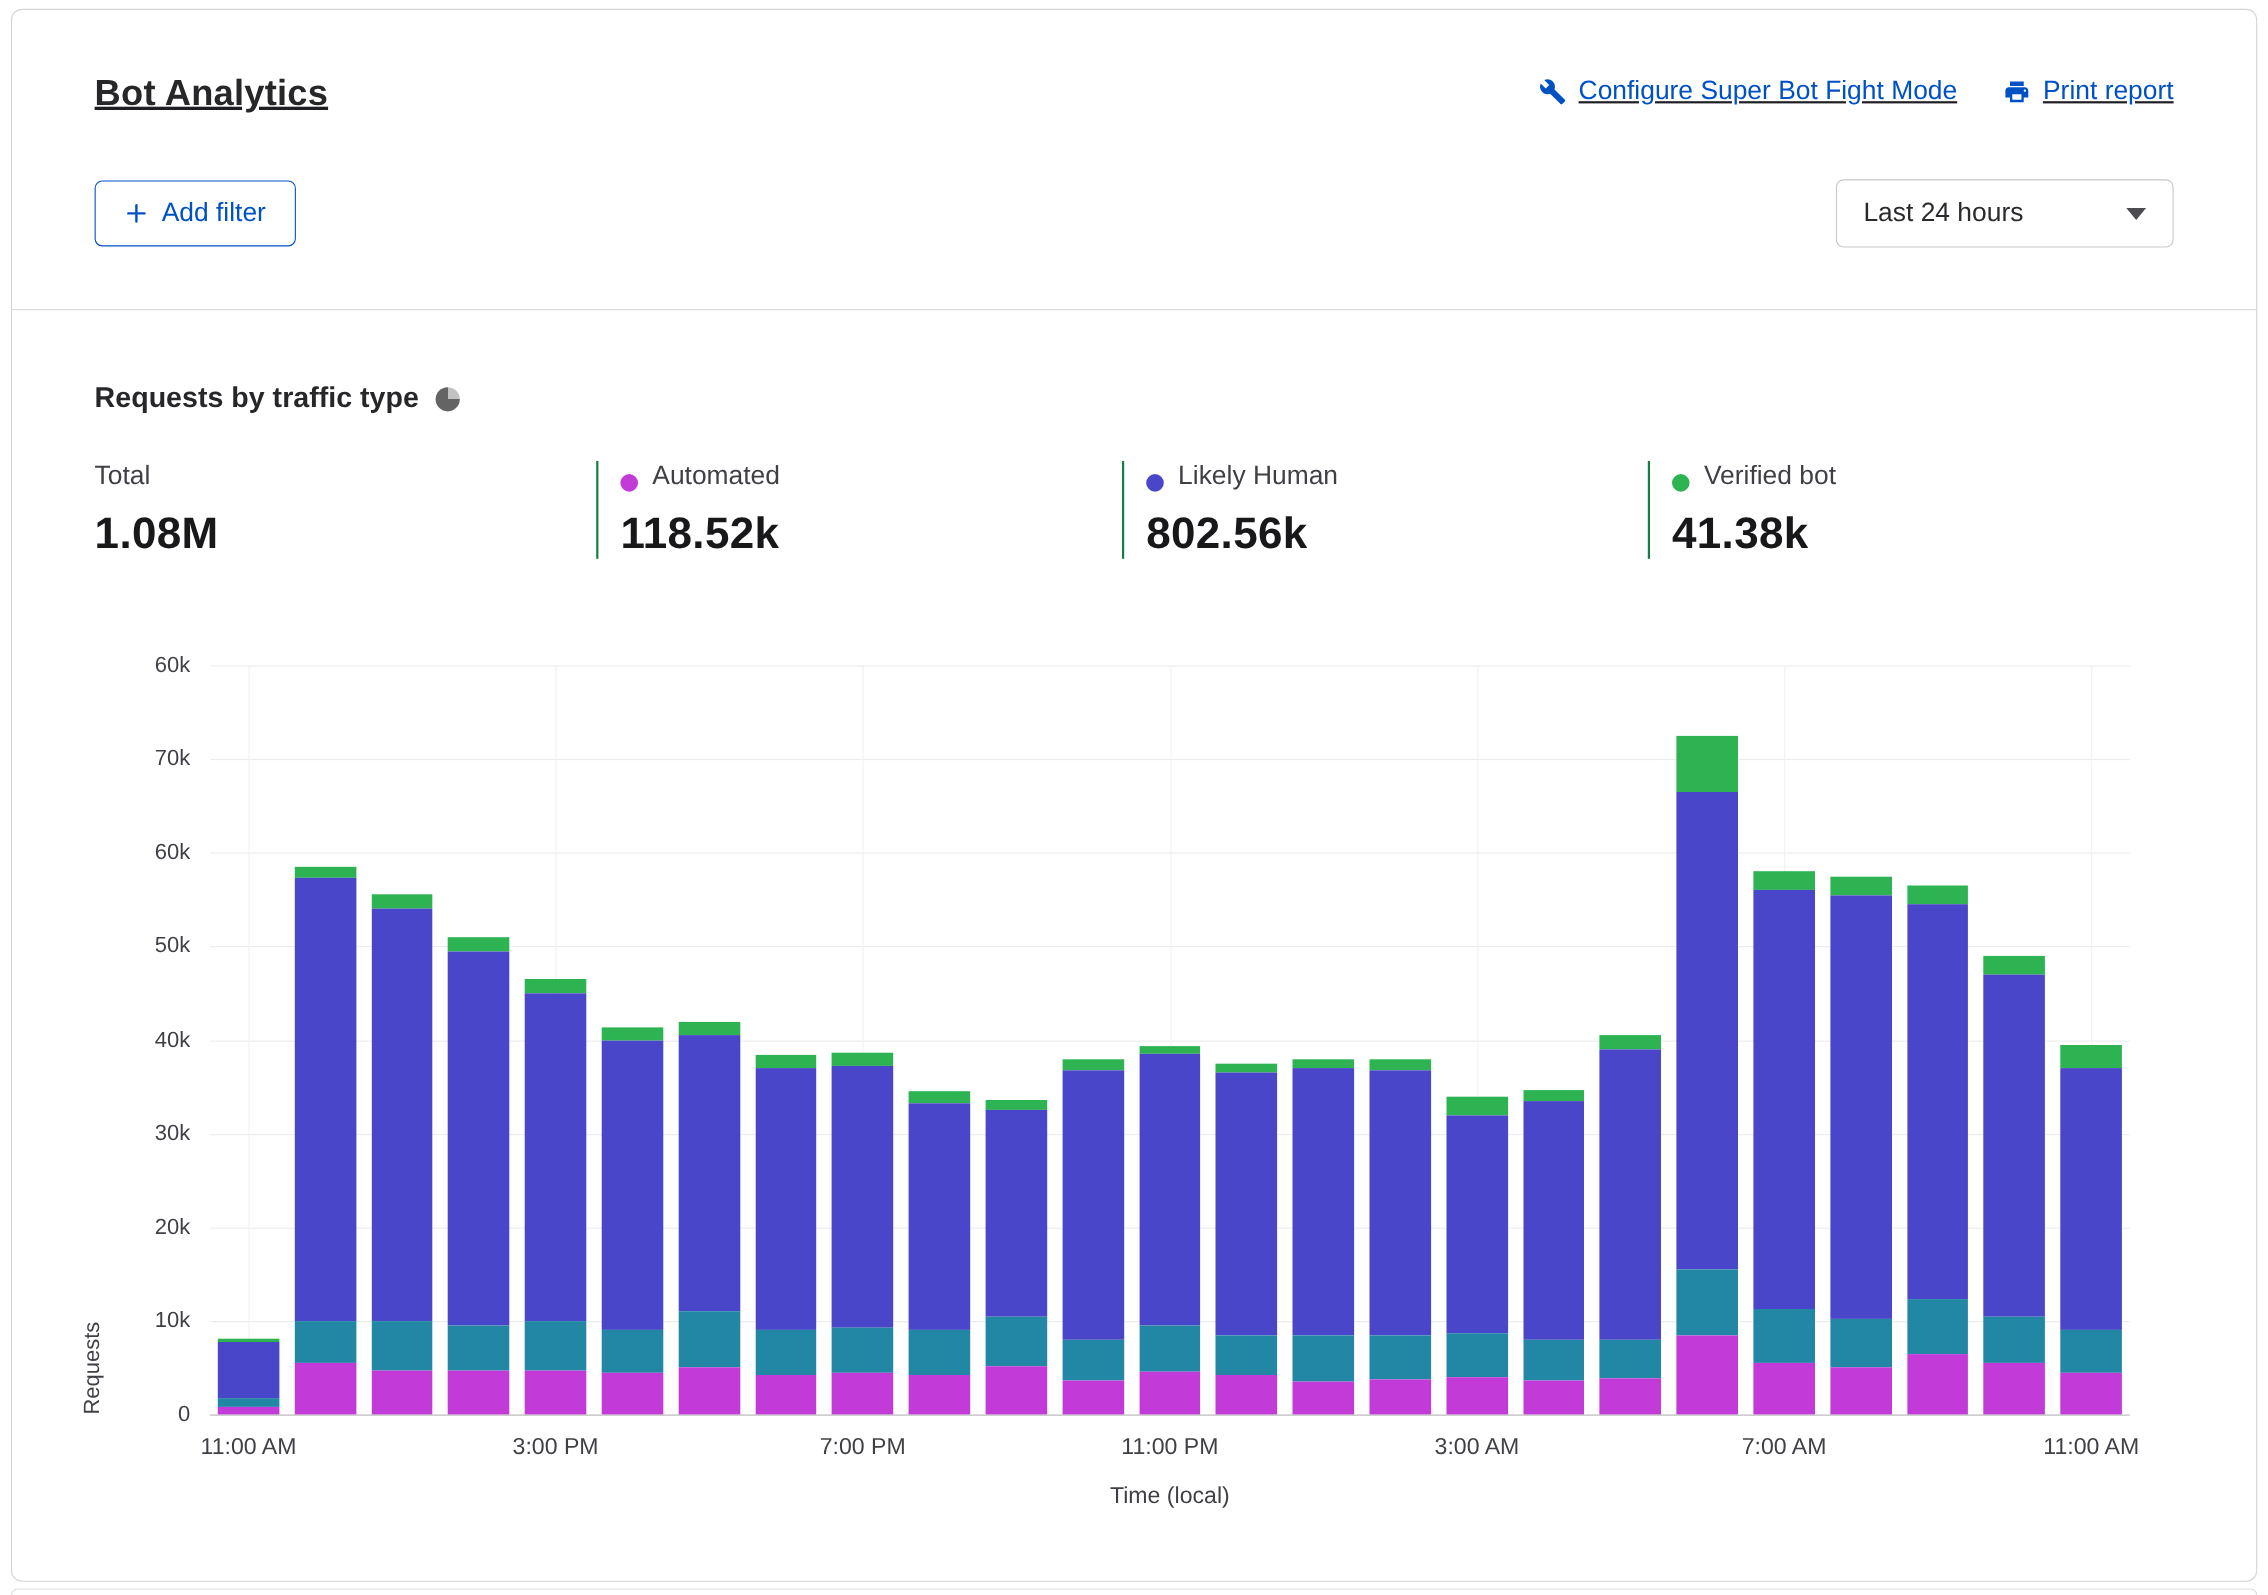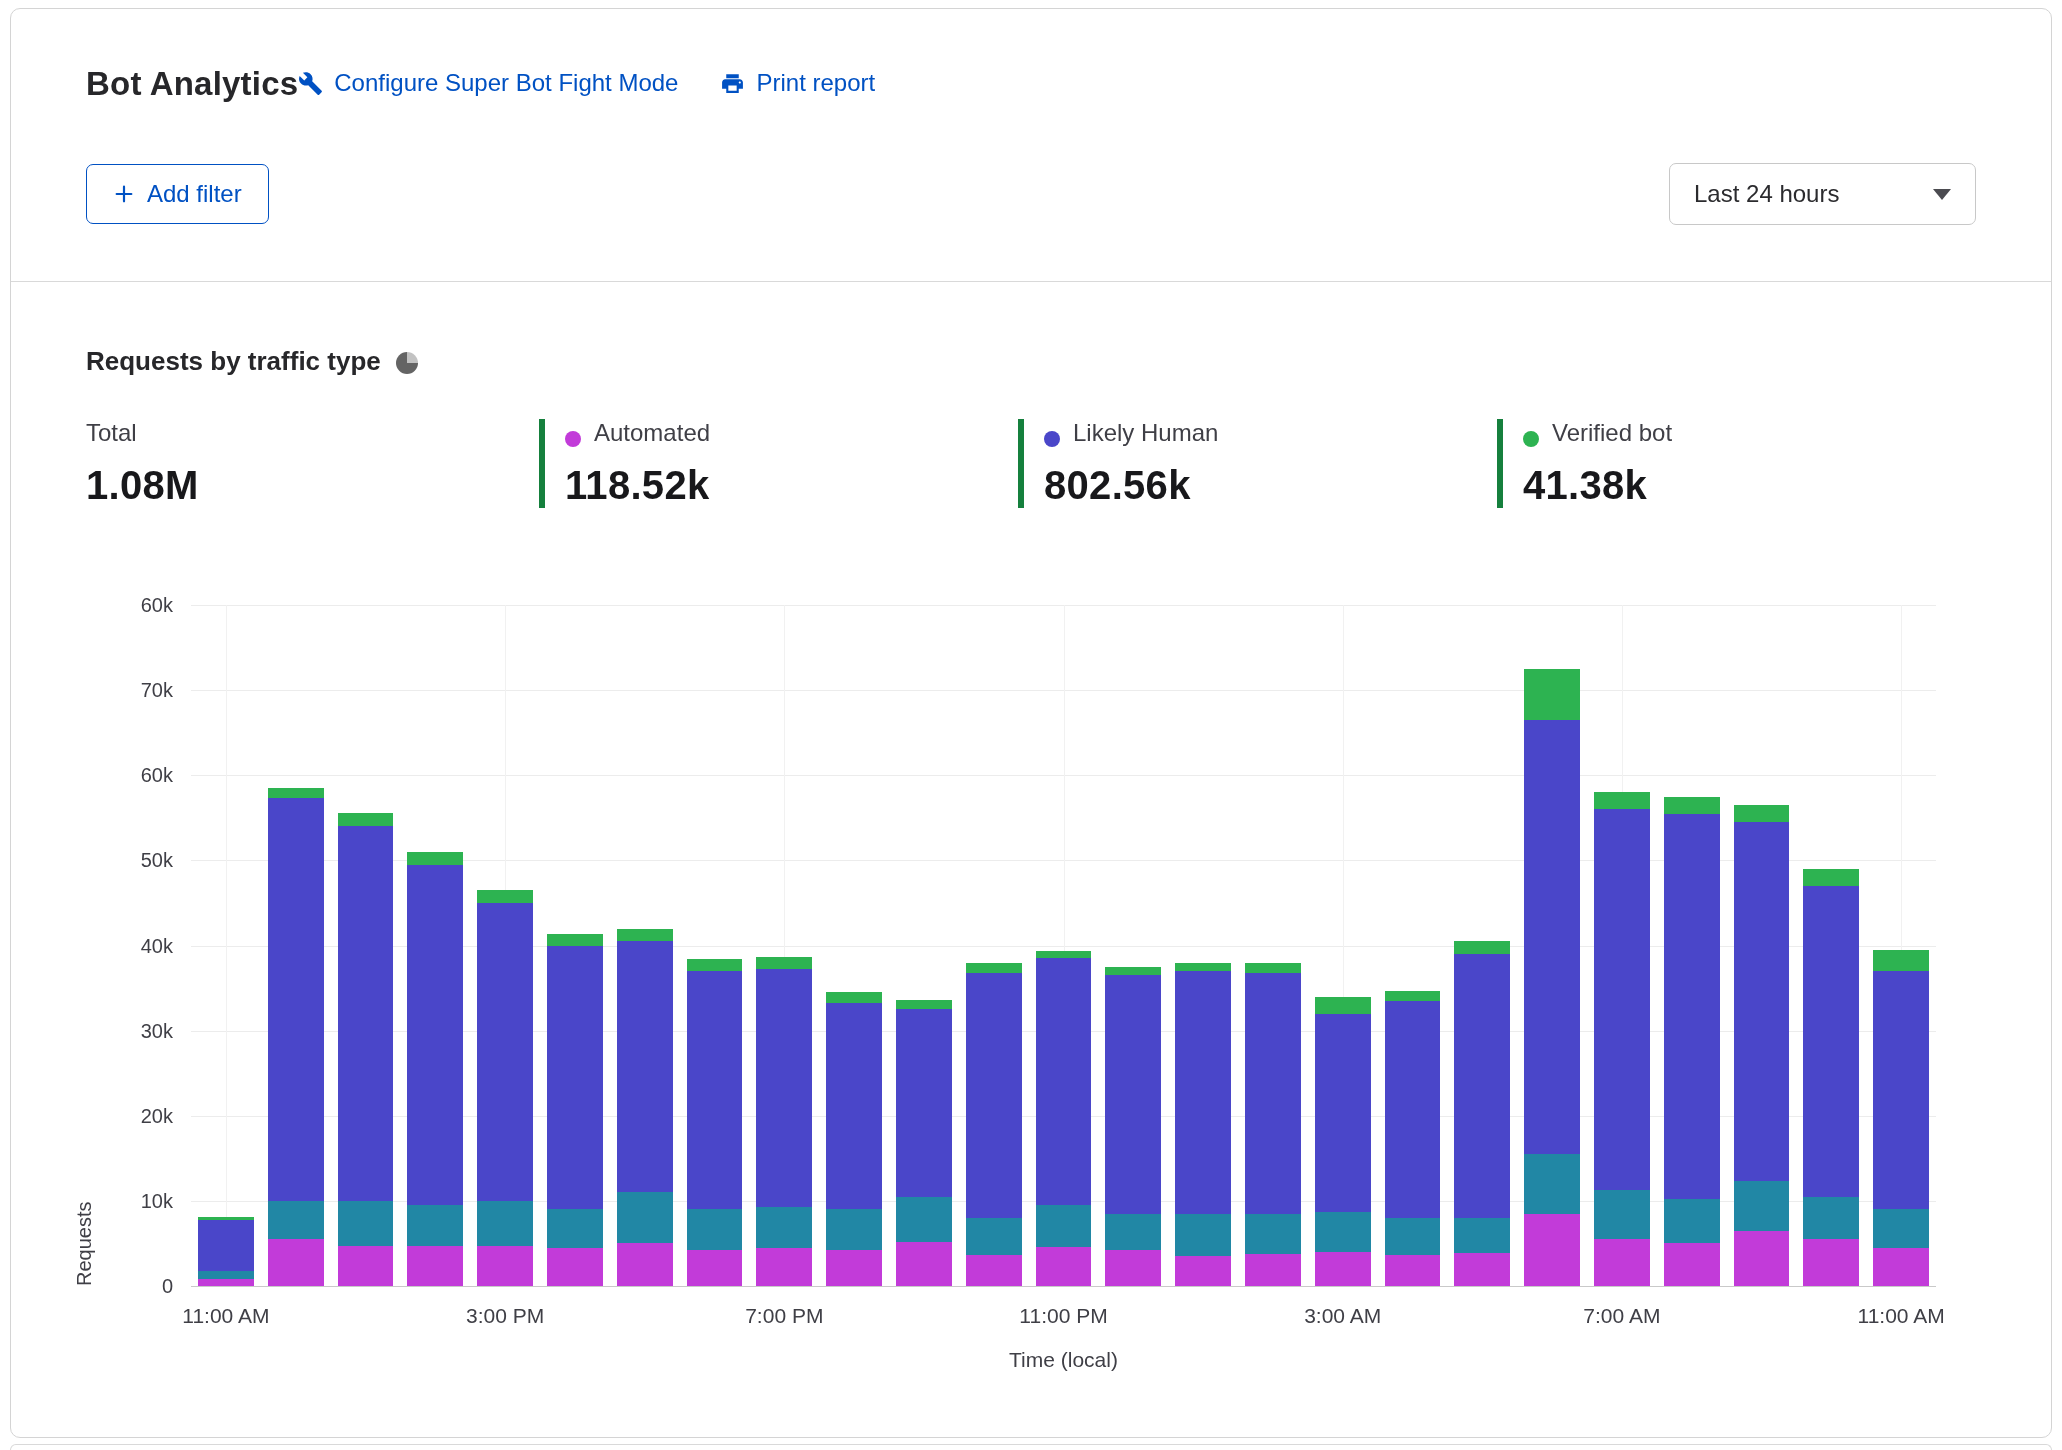--- a/index.html
+++ b/index.html
@@ -1,40 +1,40 @@
 <!DOCTYPE html>
 <html><head>
 <meta charset="utf-8">
 <style>
   * { margin:0; padding:0; box-sizing:border-box; }
   html,body { width:2062px; height:1450px; background:#fff; font-family:"Liberation Sans", sans-serif; color:#1f1f23; }
   .card { position:absolute; left:10px; top:8px; width:2042px; height:1430px; border:1px solid #d4d4d4; border-radius:10px; background:#fff; overflow:hidden; }
   .next-card-edge { position:absolute; left:10px; top:1444px; width:2042px; height:6px; border-top:1px solid #d9d9d9; border-left:1px solid #d9d9d9; border-right:1px solid #d9d9d9; border-radius:10px 10px 0 0; }
 
   .card-header { padding:56px 75px 0 75px; }
-  .header-top { display:flex; justify-content:flex-start; align-items:flex-start; }
+  .header-top { display:flex; justify-content:space-between; align-items:flex-start;text-decoration:underline; }
   .page-title { font-size:33px; font-weight:700; color:#27272a; letter-spacing:.2px; }
   .header-links { display:flex; gap:42px; align-items:center; padding-top:4px; }
   .hlink { display:flex; gap:11px; align-items:center; color:#0051c3; font-size:24px; cursor:pointer; text-decoration:none; }
   .hlink svg { flex:0 0 auto; }
 
   .filter-row { display:flex; justify-content:space-between; align-items:center; margin-top:60px; padding-bottom:56px; }
   .add-filter-btn { display:flex; align-items:center; gap:12px; border:1px solid #0051c3; color:#0051c3; border-radius:7px; padding:0 26px; height:60px; font-size:24px; background:#fff; cursor:pointer; font-family:inherit; }
   .time-select { width:307px; height:62px; border:1px solid #c8c8c8; border-radius:7px; display:flex; align-items:center; justify-content:space-between; padding:0 24px; font-size:24px; color:#2b2b2e; cursor:pointer; background:#fff; }
   .caret-down { width:0; height:0; border-left:9px solid transparent; border-right:9px solid transparent; border-top:11px solid #4b4b50; }
 
   .hdivider { height:1px; background:#d9d9d9; }
 
   .section { padding:64px 75px 0 75px; }
   .section-title-row { display:flex; align-items:center; gap:15px; }
   .section-title { font-size:26px; font-weight:700; color:#27272a; }
   .pie-icon { width:22px; height:22px; border-radius:50%; background:conic-gradient(#c2c2c2 0deg 88deg, #646464 88deg 360deg); margin-top:3px; }
 
   .stats { display:flex; margin-top:42px; }
-  .stat { flex:1; padding-left:20px; border-left:6px solid #15803d; }
+  .stat { flex:1; padding-left:20px; border-left:2px solid #15803d; }
   .stat:first-child { padding-left:0; border-left:none; }
   .stat-label-row { display:flex; align-items:flex-end; gap:13px; font-size:24px; color:#3f3f46; }
   .dot { width:16px; height:16px; border-radius:50%; flex:0 0 auto; }
   .stat-value { font-size:40px; font-weight:700; margin-top:16px; color:#18181b; letter-spacing:.3px; }
 
   .chart { position:relative; margin:85px 60px 0 60px; height:820px; }
   .plot { position:absolute; left:120px; right:55px; top:12px; height:681px; }
   .gridline-h { position:absolute; left:0; right:0; height:1px; background:#ececec; }
   .gridline-h.zero { background:#c9c9c9; }
   .gridline-v { position:absolute; top:0; bottom:0; width:1px; background:#f1f1f1; }

